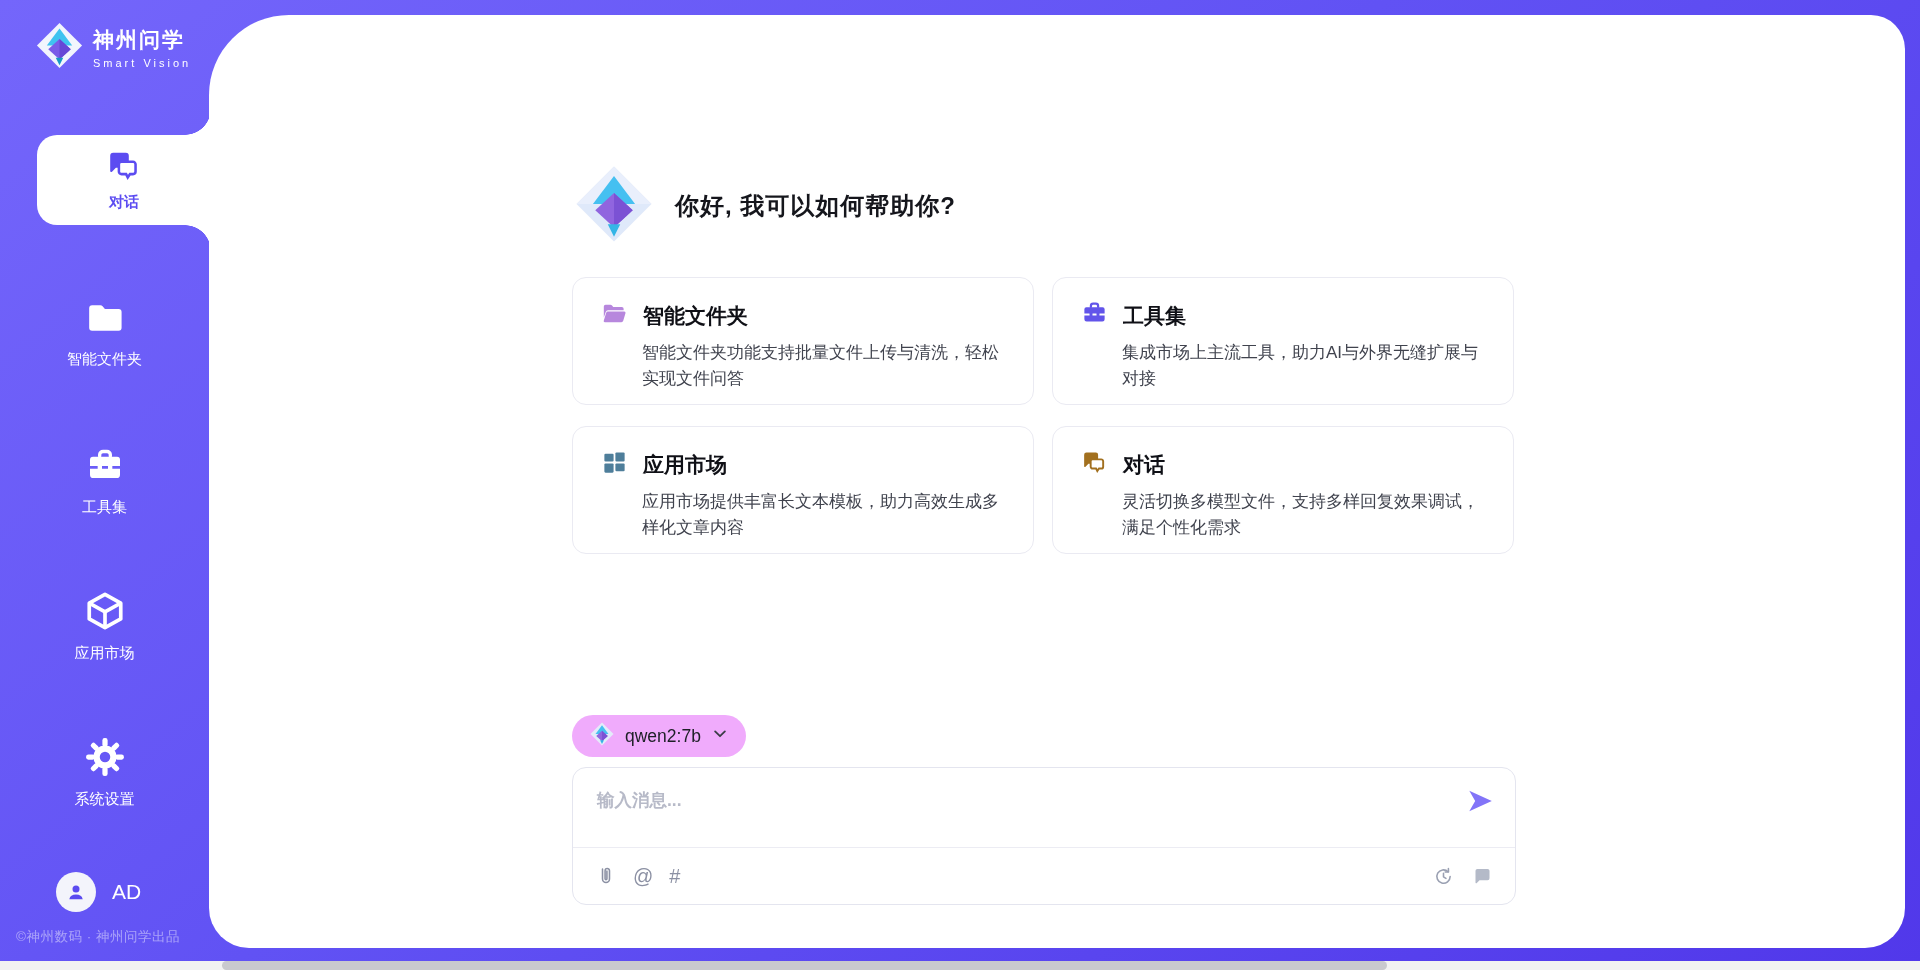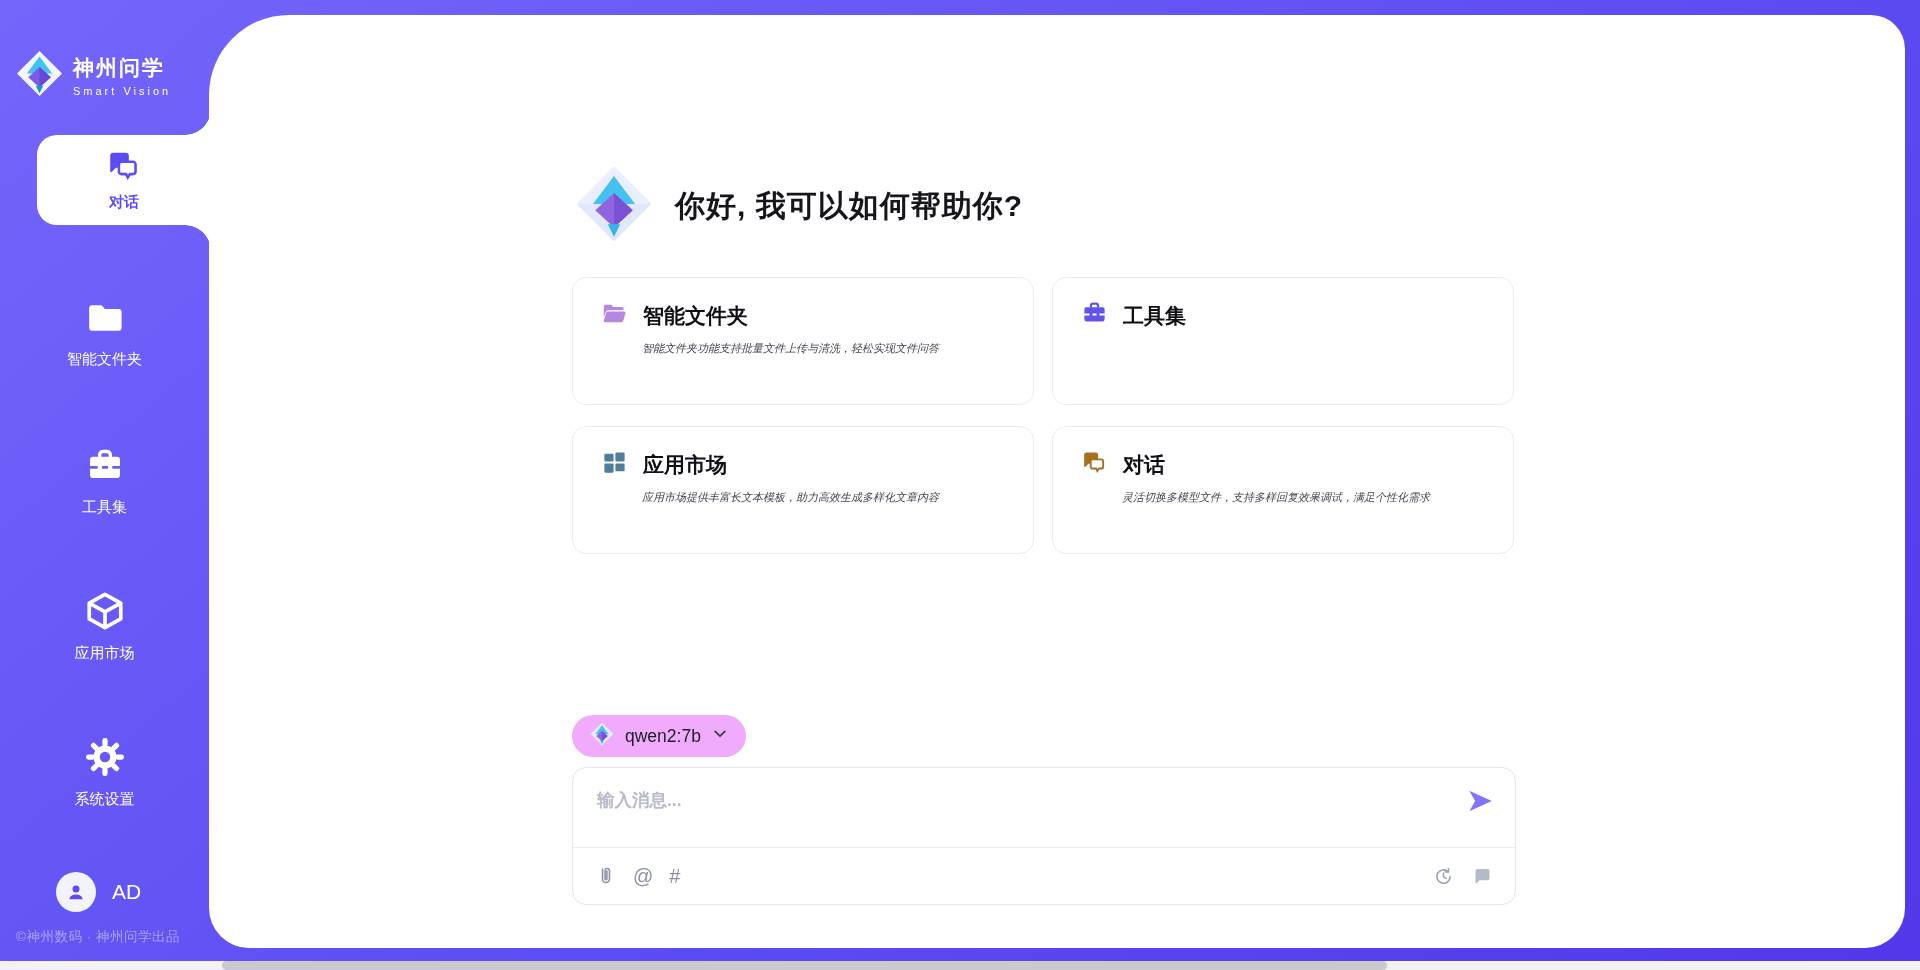--- a/index.html
+++ b/index.html
@@ -10,21 +10,21 @@
     position:relative;
   }
 
   
   .panel{
     position:absolute; left:209px; top:15px; width:1696px; height:933px;
     background:#fff; border-radius:80px 34px 40px 40px;
   }
 
   
-  .brand{ position:absolute; left:16px; top:22px; display:flex; align-items:center; gap:10px;margin-top:28px; }
+  .brand{ position:absolute; left:36px; top:22px; display:flex; align-items:center; gap:10px; }
   .brand-text .cn{ color:#fff; font-size:21px; font-weight:700; letter-spacing:2px; }
   .brand-text .en{ color:#fff; font-size:11px; letter-spacing:3px; margin-top:3px;text-align:right; }
 
   .tab-active{
     position:absolute; left:37px; top:135px; width:174px; height:90px;
     background:#fff; border-radius:20px 0 0 20px;
     display:flex; flex-direction:column; align-items:center; justify-content:center; gap:5px;
     cursor:pointer;
   }
   .tab-active .fillet{ position:absolute; right:0; width:26px; height:26px; }
@@ -39,33 +39,33 @@
   .nav-item .lbl{ color:#fff; font-size:15px; }
   .nav-folder{ top:298px; } .nav-toolbox{ top:446px; } .nav-cube{ top:590px; } .nav-gear{ top:736px; }
 
   .user-row{ position:absolute; left:56px; top:872px; display:flex; align-items:center; gap:16px; cursor:pointer; }
   .avatar{ width:40px; height:40px; border-radius:50%; background:#f3f4fb; display:flex; align-items:center; justify-content:center; }
   .user-name{ color:#fff; font-size:21px; }
   .copyright{ position:absolute; left:16px; top:928px; color:rgba(255,255,255,.45); font-size:13.5px; letter-spacing:.5px; }
 
   
   .greeting{ position:absolute; left:366px; top:150px; display:flex; align-items:center; gap:22px; }
-  .greeting h1{ font-size:30px; font-weight:700; color:#15161c; letter-spacing:1px; }
+  .greeting h1{ font-size:24px; font-weight:700; color:#15161c; letter-spacing:1px; }
 
   
   .cards{
     position:absolute; left:363px; top:262px;
     display:grid; grid-template-columns:462px 462px; grid-auto-rows:128px; column-gap:18px; row-gap:21px;
   }
   .card{
     background:#fff; border:1px solid #eaeaf2; border-radius:14px; padding:22px 28px; cursor:pointer;
   }
   .card .trow{ display:flex; align-items:center; gap:15px; }
   .card .title{ font-size:21px; font-weight:700; color:#0f1016; }
-  .card .desc{ margin-top:9px; margin-left:41px; font-size:11px; line-height:1.5; color:#40434e;font-style:italic; }
+  .card .desc{ margin-top:9px; margin-left:41px; font-size:17px; line-height:1.5; color:#40434e; }
 
   
   .model-pill{
     position:absolute; left:363px; top:700px; height:42px; padding:0 18px;
     background:#f0abfc; border-radius:21px; display:inline-flex; align-items:center; gap:11px; cursor:pointer;
   }
   .model-pill .lbl{ font-size:17.5px; color:#1d1f26; }
 
   
   .composer{
@@ -131,20 +131,21 @@
         <span>
           <svg width="27" height="27" viewBox="0 0 24 24">
             <path fill="#6254ea" fill-rule="evenodd" d="M3 8.2 a1.8 1.8 0 0 1 1.8 -1.8 h14.4 a1.8 1.8 0 0 1 1.8 1.8 v9 a2 2 0 0 1 -2 2 H5 a2 2 0 0 1 -2 -2 z M3 12 h18 v1.7 H3 z"></path>
             <rect x="7.6" y="10.6" width="2.6" height="4.5" rx="1.1" fill="#6254ea"></rect>
             <rect x="13.8" y="10.6" width="2.6" height="4.5" rx="1.1" fill="#6254ea"></rect>
             <path d="M8.8 6.2 V5.3 a2 2 0 0 1 2 -2 h2.4 a2 2 0 0 1 2 2 v0.9" fill="none" stroke="#6254ea" stroke-width="2" stroke-linecap="round"></path>
           </svg>
         </span>
         <span class="title">工具集</span>
       </div>
+      <div class="desc">集成市场上主流工具，助力AI与外界无缝扩展与对接</div>
     </div>
 
     <div class="card">
       <div class="trow">
         <span>
           <svg width="27" height="27" viewBox="0 0 24 24" fill="#4e7e9a">
             <rect x="3" y="4.2" width="8.2" height="7" rx="1"></rect>
             <rect x="12.8" y="3" width="8.2" height="8.2" rx="1"></rect>
             <rect x="3" y="12.8" width="8.2" height="8.2" rx="1"></rect>
             <rect x="12.8" y="12.8" width="8.2" height="7" rx="1"></rect>

